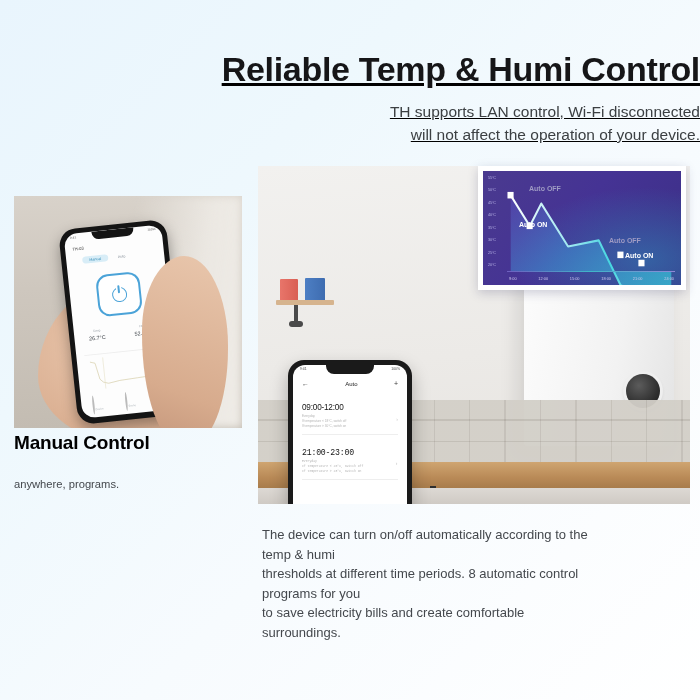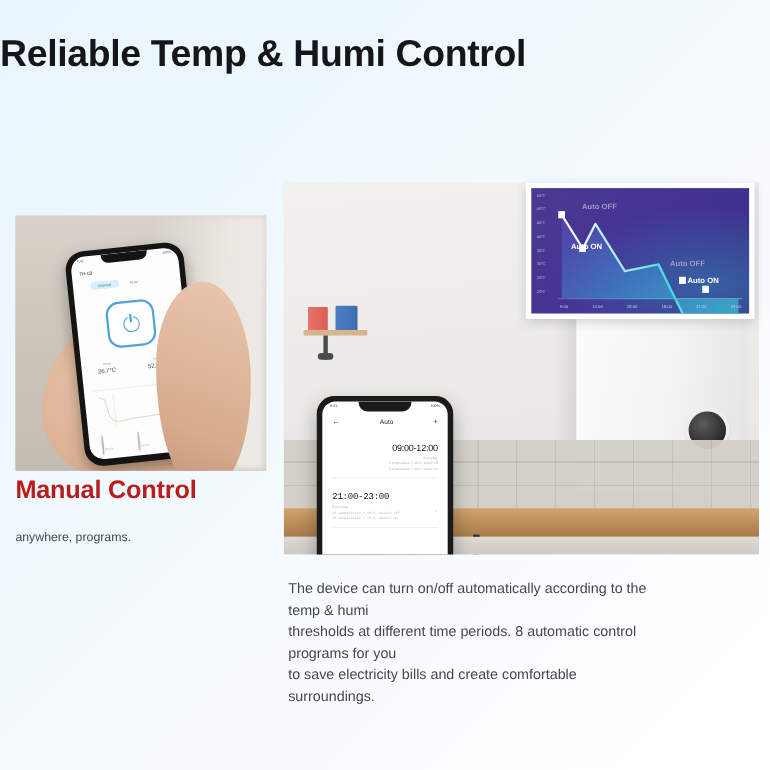--- a/index.html
+++ b/index.html
@@ -6,21 +6,21 @@
 
   body {
     width: 700px; height: 700px;
     font-family: "Liberation Sans", sans-serif;
     background: linear-gradient(135deg, #e9f5fd 0%, #eef8fd 30%, #f7fbfe 60%, #ffffff 100%);
     overflow: hidden;
     position: relative;
   }
 
   
-  .header { padding-top: 32px; text-align: left; }
+  .header { padding-top: 52px; text-align: right; text-decoration: underline; }
   .headline {
     font-size: 34px; font-weight: bold; color: #161618;
     letter-spacing: -0.3px; line-height: 1.05;
   }
   .subline {
     margin-top: 12px; font-size: 15.5px; color: #3c4043;
     line-height: 1.5; font-weight: normal;
   }
 
   
@@ -231,21 +231,21 @@
     position: absolute; top: 15px; left: 0; right: 0;
     display: flex; align-items: center; justify-content: space-between;
     padding: 0 9px;
   }
   .apphdr-r .ttl { font-size: 6px; color: #1d1d1d; }
   .apphdr-r .ic { font-size: 7px; color: #3a3a3a; line-height: 1; }
   .sched-r {
     position: absolute; left: 9px; right: 9px;
     border-bottom: .6px solid #eee; padding-bottom: 5px;
   }
-  .sched-r.a { top: 38px; text-align: right; }
+  .sched-r.a { top: 38px; }
   .sched-r.b { top: 83px; font-family: Liberation Mono, monospace; }
   .sched-time {
     font-size: 8.2px; color: #141414; letter-spacing: -.2px;
   }
   .sched-sub {
     font-size: 3.1px; color: #b4b4b4; margin-top: 2.4px; line-height: 1.55;
   }
   .sched-chev {
     position: absolute; right: 0; top: 13px;
     font-size: 5px; color: #c8c8c8;
@@ -299,33 +299,37 @@
   .ann.a4 { left: 142px; top: 81px; }
 
   
   .cap-left {
     position: absolute; left: 14px; top: 432px; width: 240px;
   }
   .cap-right {
     position: absolute; left: 262px; top: 518px; width: 338px;
   }
   .cap-title {
-    font-size: 23px; font-weight: bold; color: #b91c1c;
+    font-size: 19px; font-weight: bold; color: #000000;
     letter-spacing: -.2px;
   }
   .cap-body {
     margin-top: 6px; font-size: 11.2px; color: #44484d; line-height: 1.45;
   }
   .cap-right .cap-body { font-size: 13px; margin-top: 7px; line-height: 1.5; }
 </style>
 </head>
 <body>
 
 <div class="header">
   <div class="headline">Reliable Temp &amp; Humi Control</div>
+  <div class="subline">
+    <span>TH supports LAN control, Wi-Fi disconnected</span><br>
+    <span>will not affect the operation of your device.</span>
+  </div>
 </div>
 
 <div class="photo-left">
   <div class="bg-blur-l"></div>
   <div class="hand-l"></div>
 
   <div class="phone-l">
     <div class="screen-l">
       <div class="notch-l"></div>
       <div class="statusbar-l">

